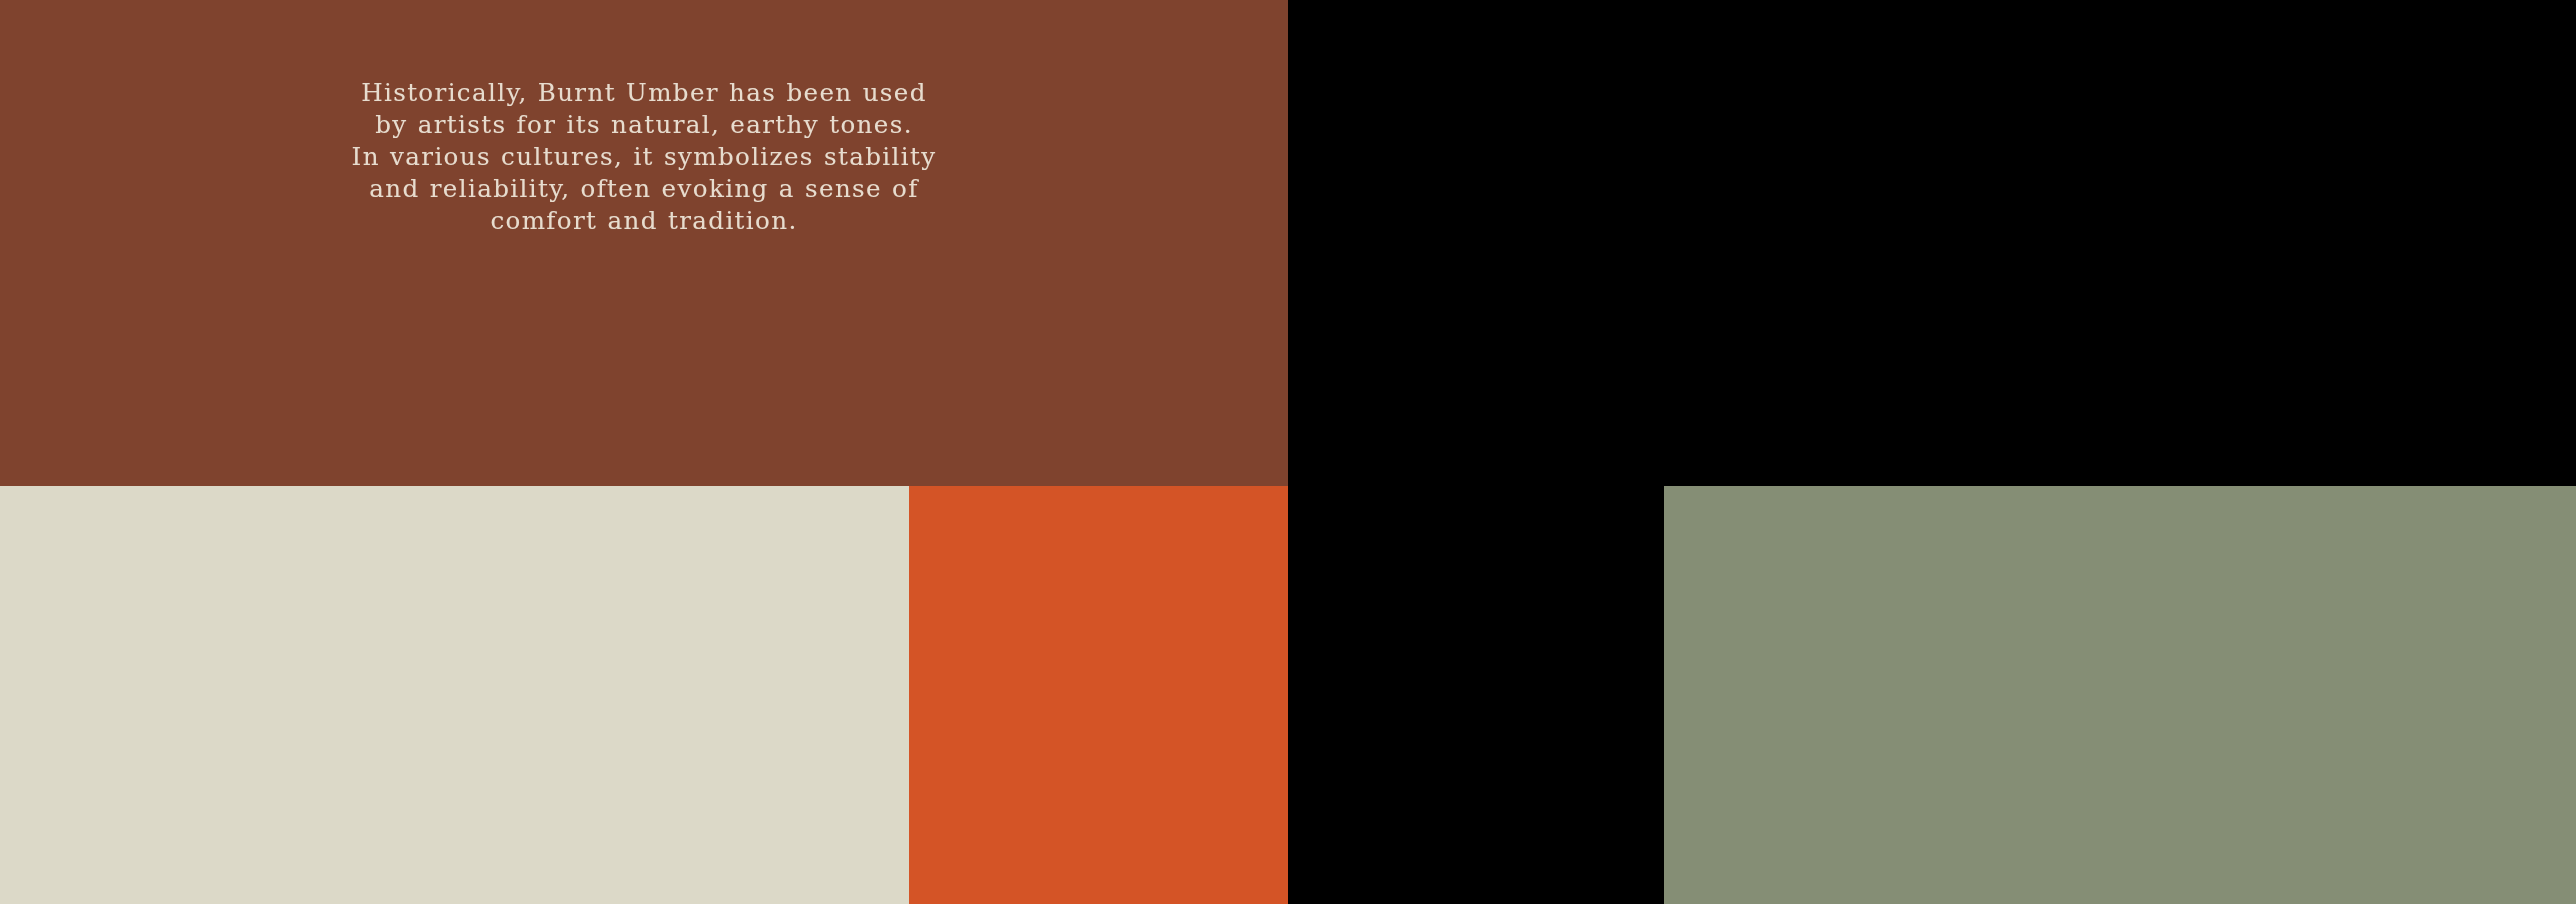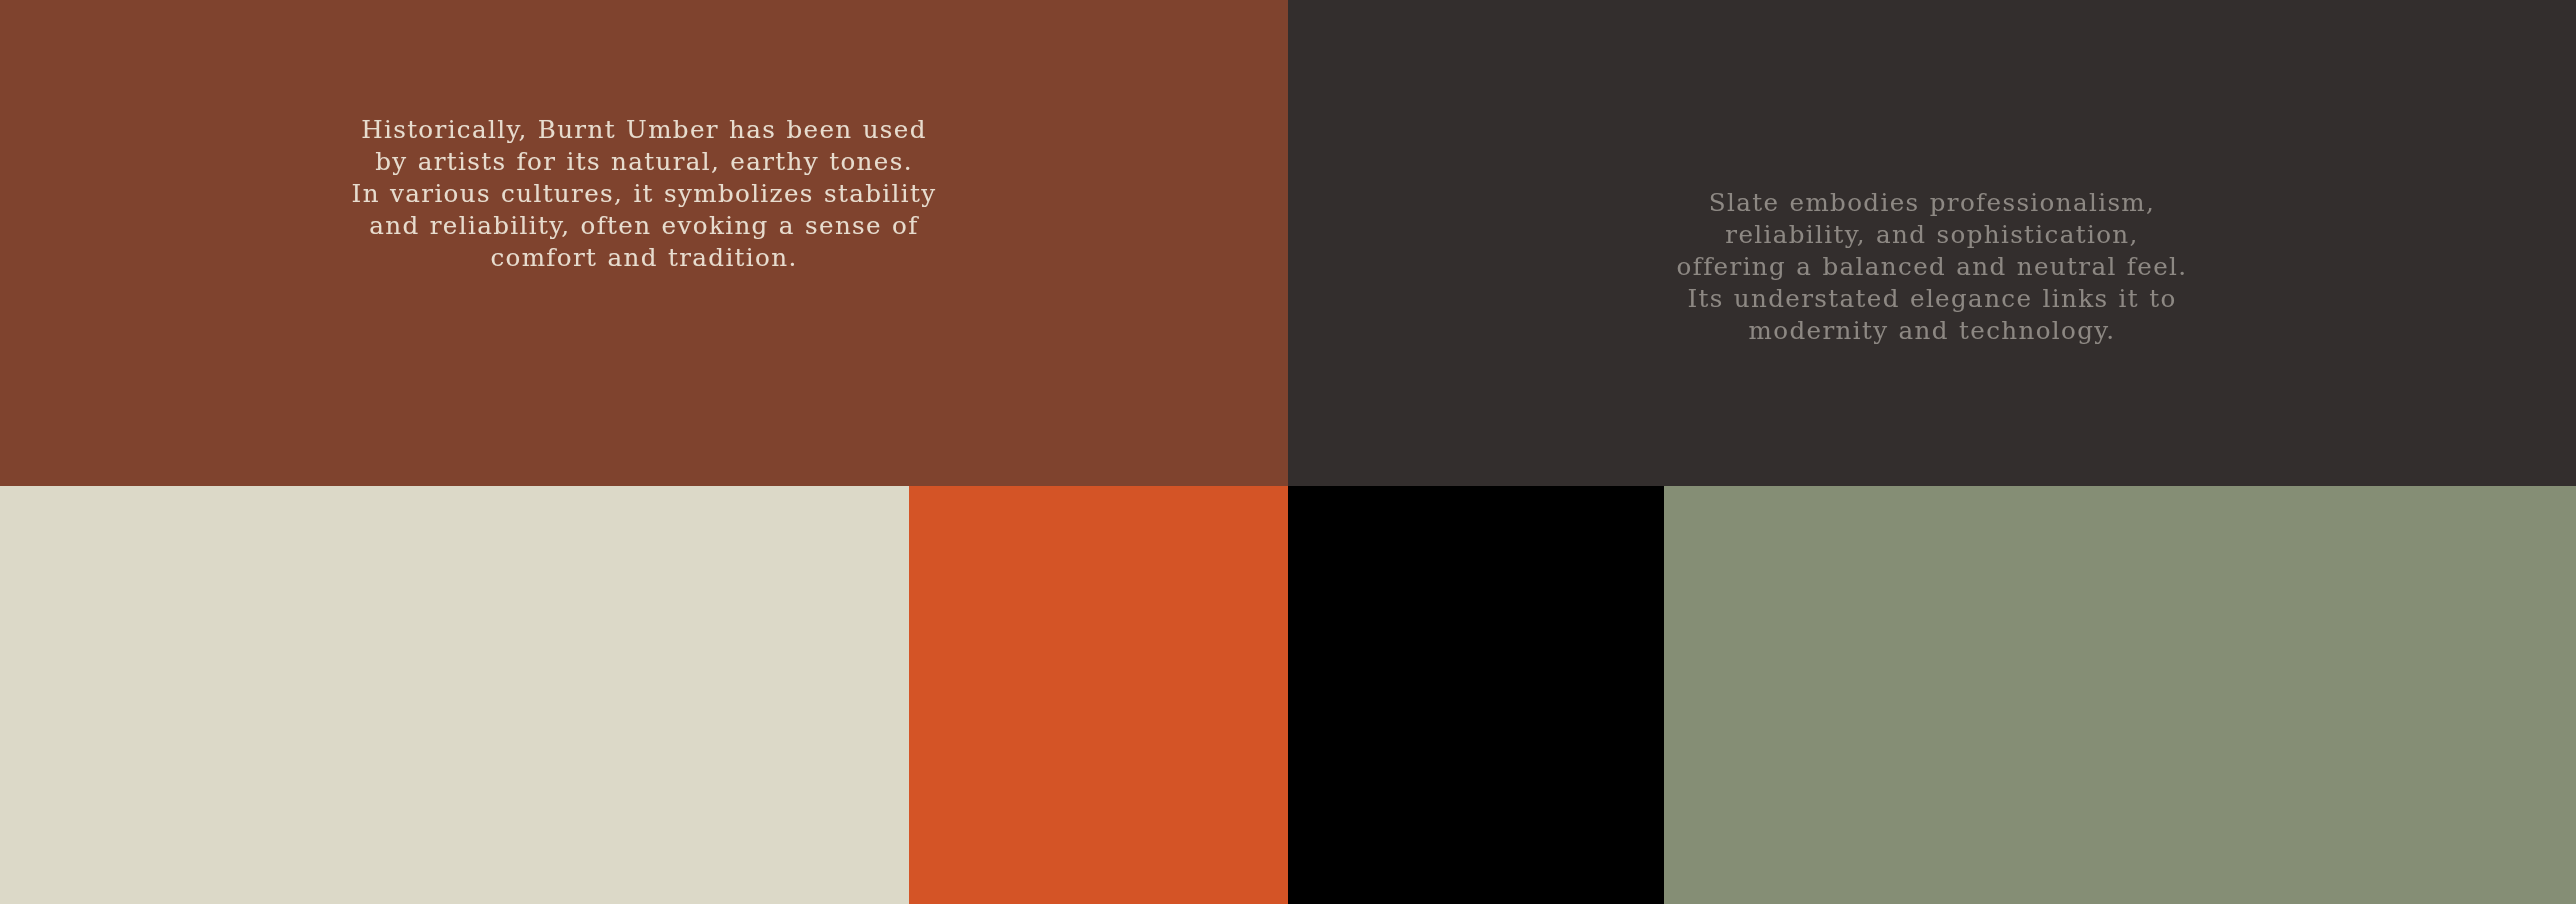--- a/index.html
+++ b/index.html
@@ -49,21 +49,21 @@
   }
   .panel-text {
     text-align: center;
     font-family: "DejaVu Serif", serif;
     font-weight: 400;
     white-space: pre-line;
     letter-spacing: 0.055em;
     word-spacing: 0.04em;
   }
   .panel-umber .panel-text {
-    margin-top: 114px;
+    margin-top: 77px;
     width: 626px;
     font-size: 24.6px;
     line-height: 32px;
     color: #e7dcce;
     text-shadow: 0 0 0.9px rgba(231,220,206,0.25);
     text-align: center;
   }
   .panel-slate .panel-text {
     margin-top: 187px;
     width: 626px;
@@ -96,27 +96,20 @@
   <div class="top-row">
 
     <section class="panel panel-umber">
       <p class="panel-text">Historically, Burnt Umber has been used
 by artists for its natural, earthy tones.
 In various cultures, it symbolizes stability
 and reliability, often evoking a sense of
 comfort and tradition.</p>
     </section>
 
-    <section class="panel panel-slate">
-      <p class="panel-text">Slate embodies professionalism,
-reliability, and sophistication,
-offering a balanced and neutral feel.
-Its understated elegance links it to
-modernity and technology.</p>
-    </section>
 
   </div>
 
   <div class="bottom-row">
     <div class="swatch swatch-cream"></div>
     <div class="swatch swatch-orange"></div>
     <div class="swatch swatch-black"></div>
     <div class="swatch swatch-sage"></div>
   </div>
 

